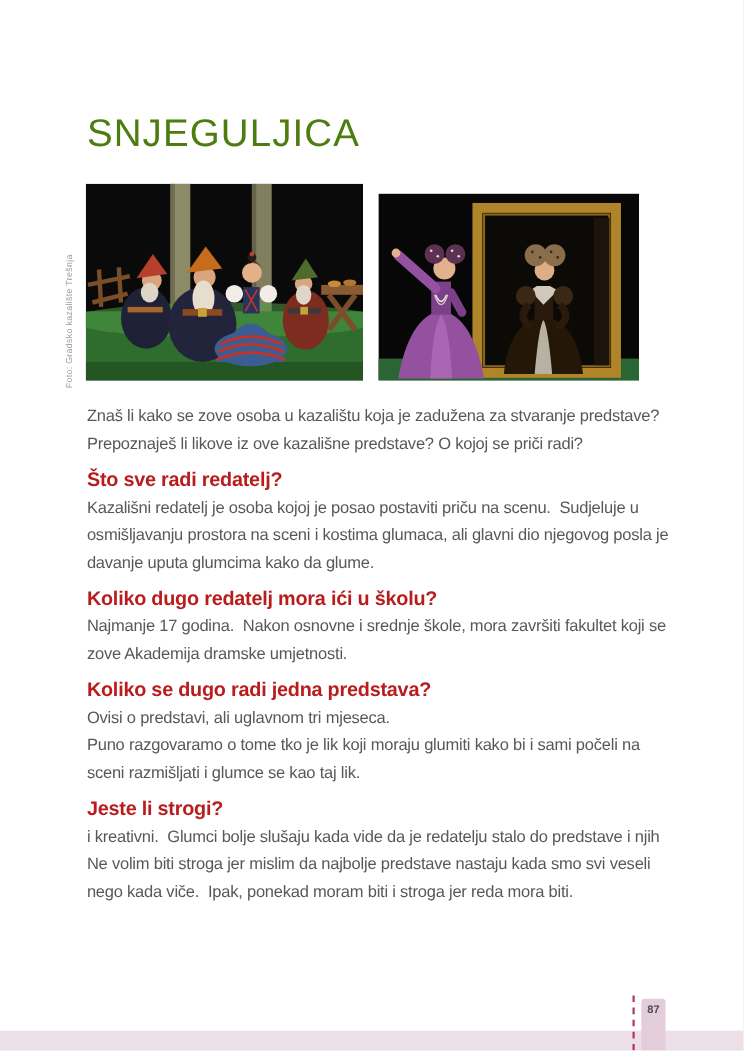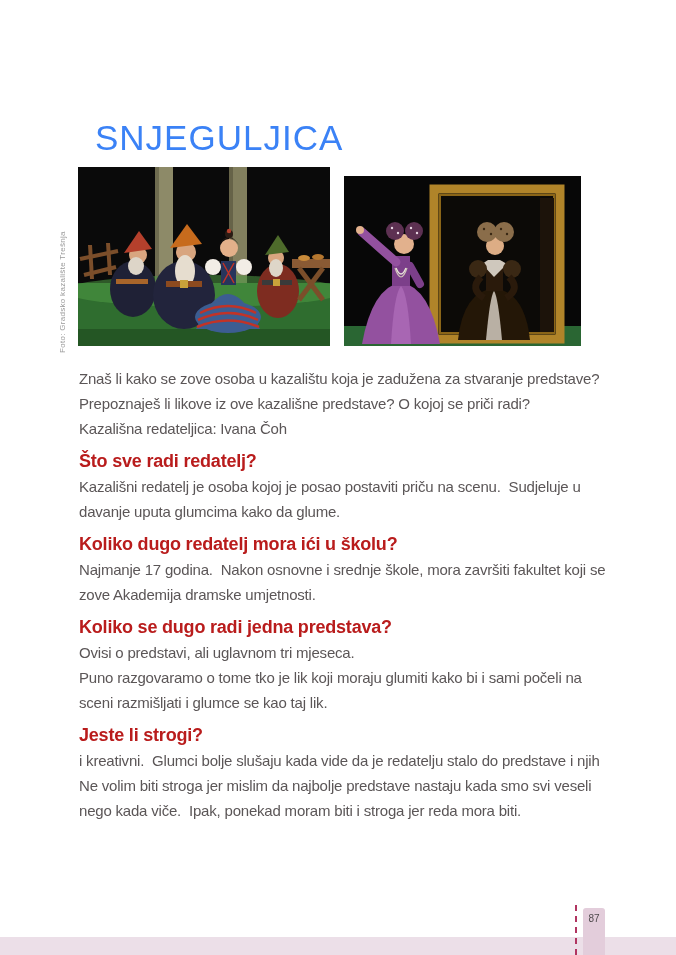--- a/index.html
+++ b/index.html
@@ -7,21 +7,21 @@
     position:relative;
     width:676px;height:955px;
     margin:0 auto;
     background:#ffffff;
     overflow:hidden;
     font-family:"Liberation Sans",sans-serif;
   }
   .page-title{
     position:absolute;left:79px;top:103px;
     font-size:35px;font-weight:300;letter-spacing:1px;
-    color:#3b82f6;margin:16px;line-height:38px;
+    color:#4d7c0f;margin:0;line-height:38px;
   }
   .photo-credit{
     position:absolute;left:58px;top:353px;
     width:118px;height:12px;
     transform:rotate(-90deg);transform-origin:0 0;
     font-size:8px;color:#9a9a9a;letter-spacing:0.3px;
     white-space:nowrap;
   }
   .photo{position:absolute;display:block;}
   .photo-1{left:78px;top:167px;}
@@ -44,21 +44,21 @@
     position:absolute;left:575px;top:905px;height:50px;width:0;
     border-left:2px dashed #b13561;
   }
   .page-tab{
     position:absolute;left:583px;top:908px;width:22px;height:47px;
     background:#e3cddb;border-radius:3px 3px 0 0;
     text-align:center;
   }
   .page-number{
     display:inline-block;margin-top:3px;
-    font-size:10px;color:#4f4a4d;
+    font-size:10px;color:#4f4a4d;font-weight:bold;
   }
 </style>
 </head>
 <body>
 
 <div class="page">
 
   <h1 class="page-title">SNJEGULJICA</h1>
 
   <div class="photo-credit">Foto: Gradsko kazalište Trešnja</div>
@@ -183,26 +183,26 @@
       <circle cx="157" cy="53" r="1.2" fill="#3a2814"></circle>
       <circle cx="163" cy="58" r="1.2" fill="#3a2814"></circle>
     </g>
   </svg>
 
   <div class="content">
 
     <div class="intro">
       <div class="line">Znaš li kako se zove osoba u kazalištu koja je zadužena za stvaranje predstave?</div>
       <div class="line">Prepoznaješ li likove iz ove kazališne predstave? O kojoj se priči radi?</div>
-      <div class="line">Kazališna redateljica: Ivana Čoh</div>
     </div>
 
     <section>
       <div class="qa-question">Što sve radi redatelj?</div>
       <div class="line">Kazališni redatelj je osoba kojoj je posao postaviti priču na scenu.  Sudjeluje u</div>
+      <div class="line">osmišljavanju prostora na sceni i kostima glumaca, ali glavni dio njegovog posla je</div>
       <div class="line">davanje uputa glumcima kako da glume.</div>
     </section>
 
     <section>
       <div class="qa-question">Koliko dugo redatelj mora ići u školu?</div>
       <div class="line">Najmanje 17 godina.  Nakon osnovne i srednje škole, mora završiti fakultet koji se</div>
       <div class="line">zove Akademija dramske umjetnosti.</div>
     </section>
 
     <section>

